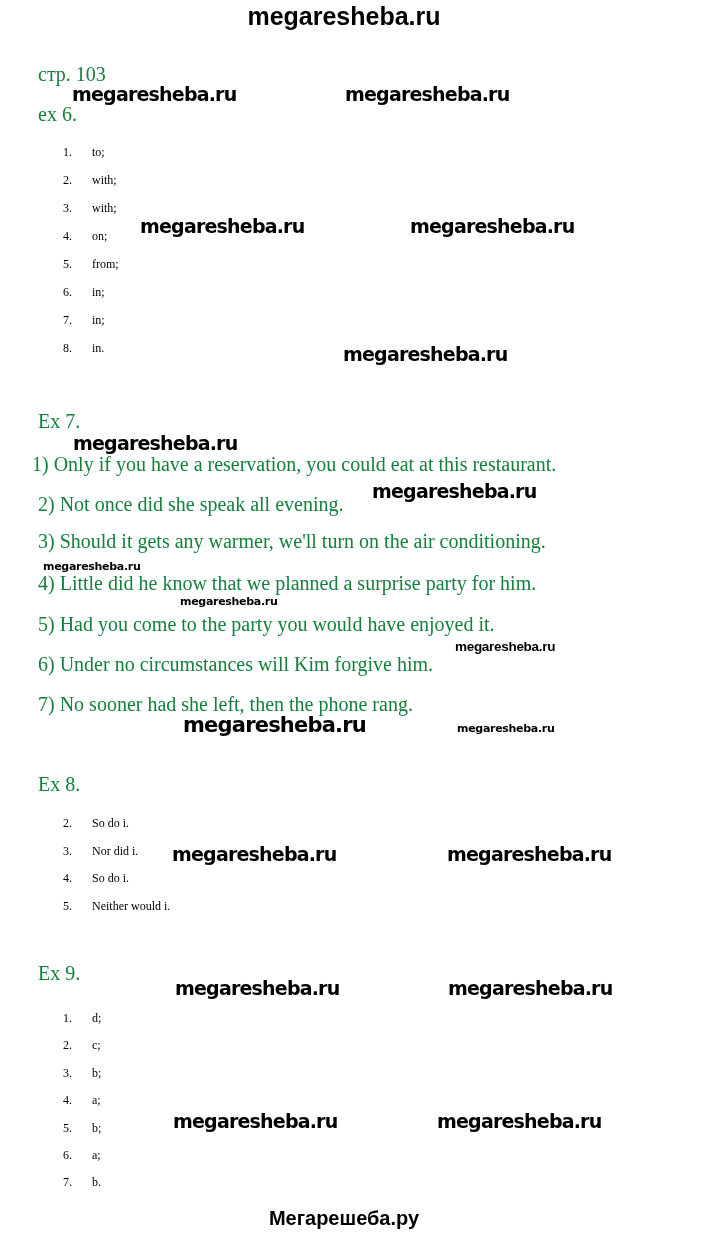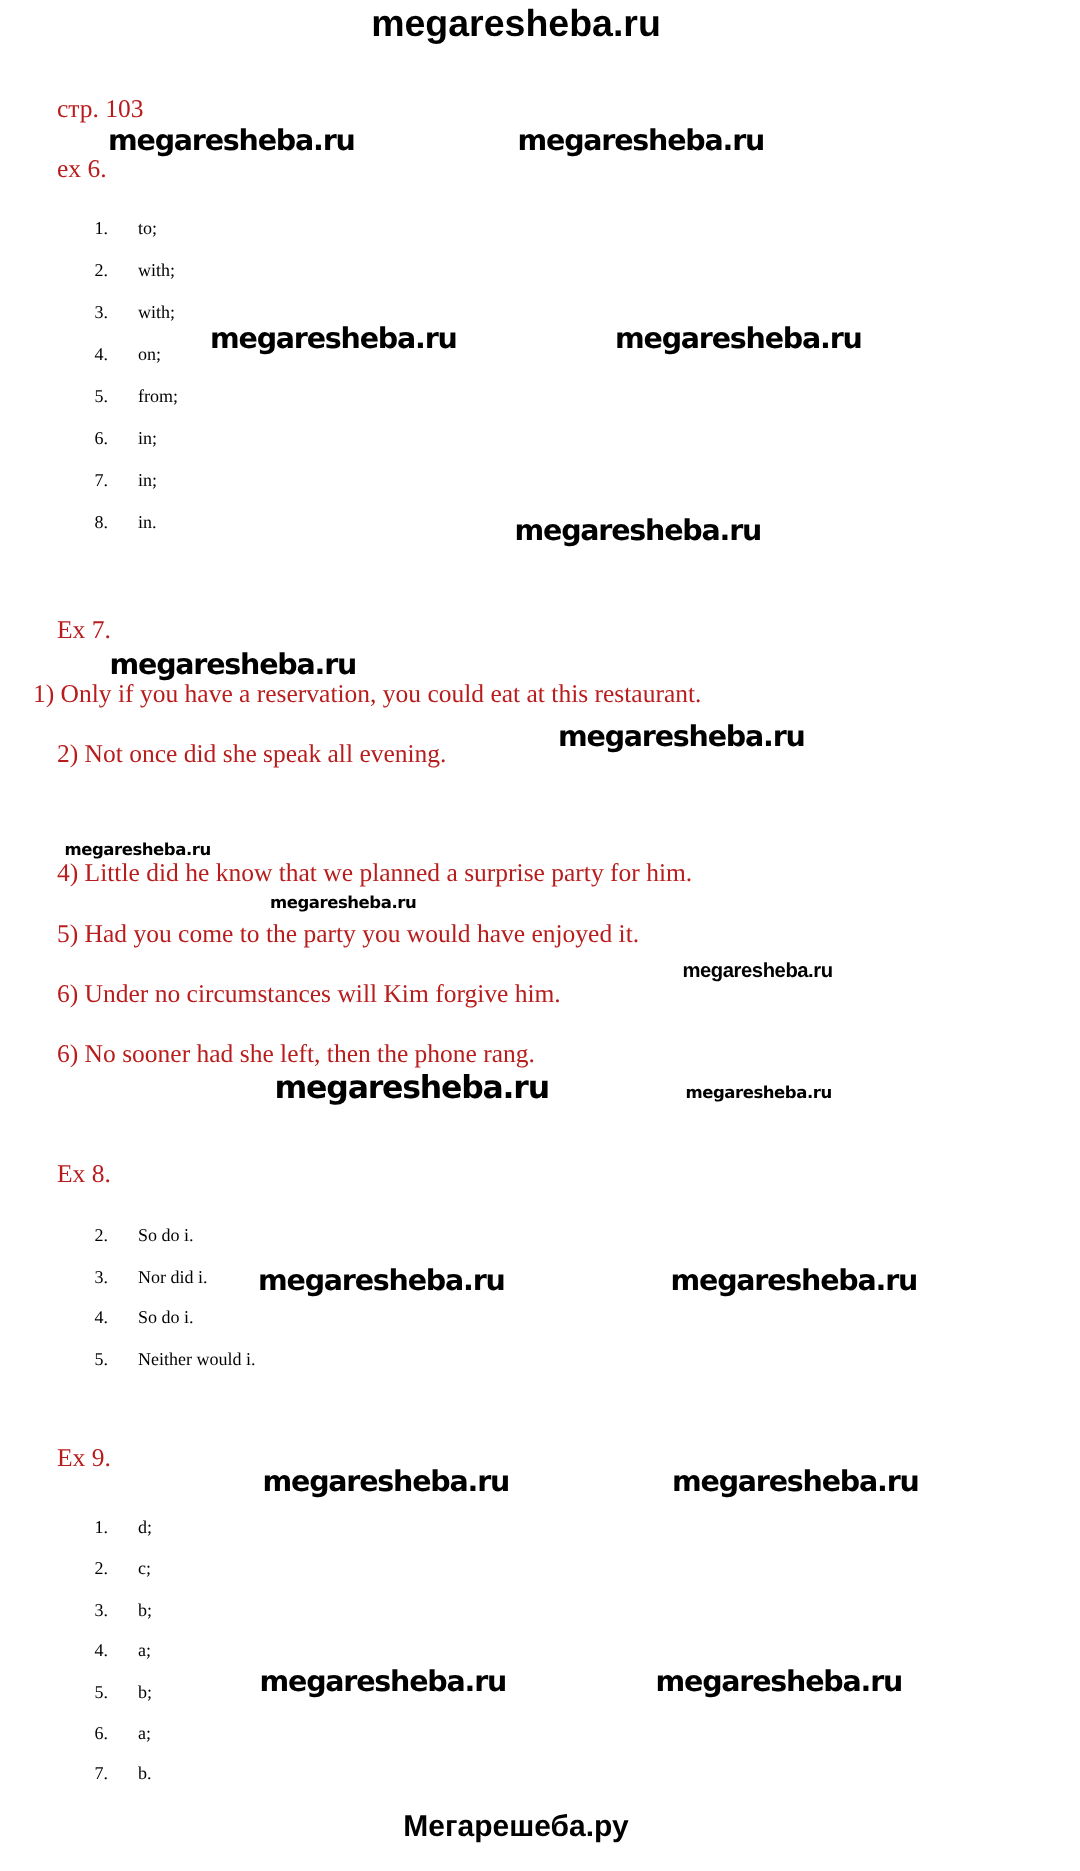--- a/index.html
+++ b/index.html
@@ -6,23 +6,23 @@
   .page {
     position:relative;
     width:688px; height:1247px;
     background:#ffffff;
     overflow:hidden;
     color:#000;
   }
   .serif {
     position:absolute;
     font-family:"Liberation Serif", serif;
-    font-size:17px;
+    font-size:20px;
     line-height:1;
-    color:#b91c1c;
+    color:#15803d;
     white-space:nowrap;
   }
   .wm {
     position:absolute;
     font-family:"DejaVu Sans", sans-serif;
     font-weight:bold;
     line-height:1;
     color:#000;
     white-space:nowrap;
     letter-spacing:-0.8px;
@@ -78,30 +78,31 @@
     <div class="row"><span class="num">8.</span><span>in.</span></div>
   </div>
 
   <span class="wm wm20" style="left:140px; top:217px;">megaresheba.ru</span>
   <span class="wm wm20" style="left:410px; top:217px;">megaresheba.ru</span>
   <span class="wm wm20" style="left:343px; top:345px;">megaresheba.ru</span>
 
   <div class="serif" style="left:38px; top:411px;">Ex 7.</div>
   <span class="wm wm20" style="left:73px; top:434px;">megaresheba.ru</span>
 
-  <div class="serif" style="left:22px; top:454px;">1) Only if you have a reservation, you could eat at this restaurant.</div>
+  <div class="serif" style="left:32px; top:454px;">1) Only if you have a reservation, you could eat at this restaurant.</div>
   <span class="wm wm20" style="left:372px; top:482px;">megaresheba.ru</span>
   <div class="serif" style="left:38px; top:494px;">2) Not once did she speak all evening.</div>
+  <div class="serif" style="left:38px; top:531px;">3) Should it gets any warmer, we'll turn on the air conditioning.</div>
   <span class="wm wm11" style="left:43px; top:561px;">megaresheba.ru</span>
   <div class="serif" style="left:38px; top:573px;">4) Little did he know that we planned a surprise party for him.</div>
   <span class="wm wm11" style="left:180px; top:596px;">megaresheba.ru</span>
   <div class="serif" style="left:38px; top:614px;">5) Had you come to the party you would have enjoyed it.</div>
   <span class="wm wm13" style="left:455px; top:640px;">megaresheba.ru</span>
   <div class="serif" style="left:38px; top:654px;">6) Under no circumstances will Kim forgive him.</div>
-  <div class="serif" style="left:38px; top:694px;">6) No sooner had she left, then the phone rang.</div>
+  <div class="serif" style="left:38px; top:694px;">7) No sooner had she left, then the phone rang.</div>
   <span class="wm wm21" style="left:183px; top:715px;">megaresheba.ru</span>
   <span class="wm wm11" style="left:457px; top:723px;">megaresheba.ru</span>
 
   <div class="serif" style="left:38px; top:774px;">Ex 8.</div>
 
   <div class="list lh275" style="left:63px; top:810px;">
     <div class="row"><span class="num">2.</span><span>So do i.</span></div>
     <div class="row"><span class="num">3.</span><span>Nor did i.</span></div>
     <div class="row"><span class="num">4.</span><span>So do i.</span></div>
     <div class="row"><span class="num">5.</span><span>Neither would i.</span></div>

